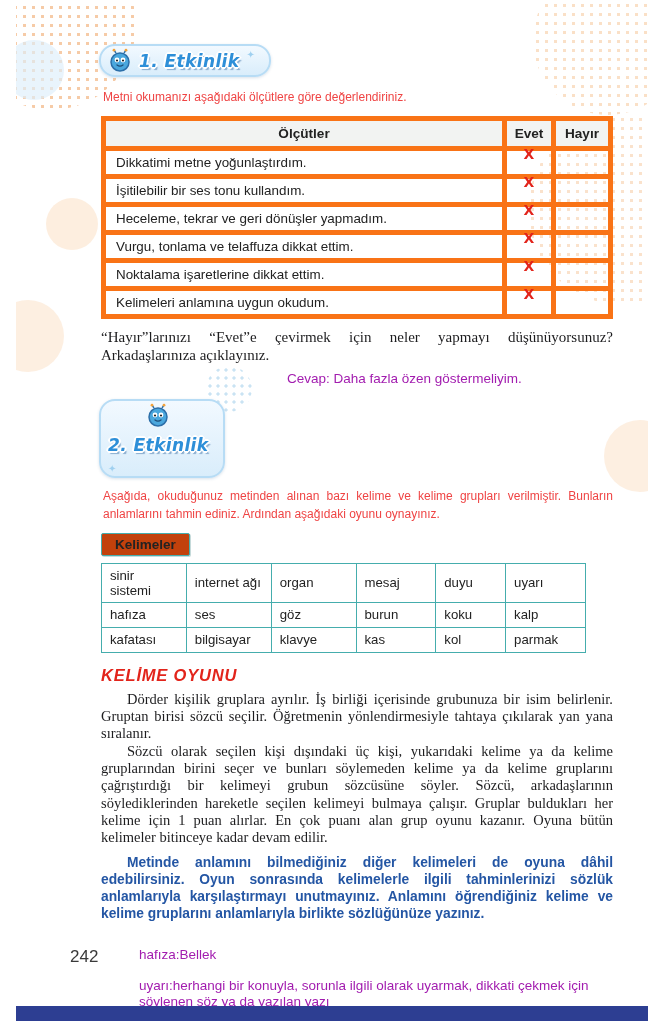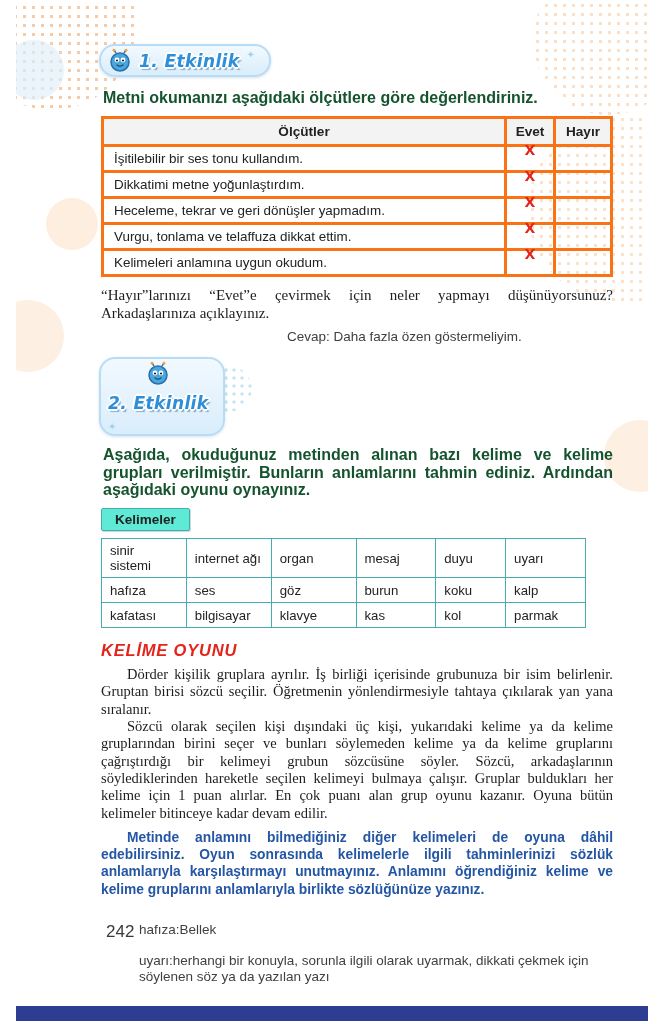--- a/index.html
+++ b/index.html
@@ -57,36 +57,36 @@
     text-shadow:
       -1px -1px 0 #fff, 1px -1px 0 #fff, -1px 1px 0 #fff, 1px 1px 0 #fff,
       0 -2px 0 #fff, 0 2px 0 #fff, -2px 0 0 #fff, 2px 0 0 #fff,
       2px 3px 1px rgba(32, 92, 150, .45);
   }
   .sparkle { color: #9fd0f0; font-size: 10px; align-self: flex-start; margin-top: 1px; }
 
   
   .blue-lead {
     margin: 0 0 10px 2px;
-    color: #14532d;
-    font-weight: bold;
-    font-size: 16px;
+    color: #ef4444;
+    font-weight: normal;
+    font-size: 12px;
     line-height: 17.3px;
     text-align: justify;
   }
   .question {
     margin: 9px 0 0 0;
     font-family: "Liberation Serif", serif;
     color: #1d1d1f;
     font-size: 15px;
     line-height: 18px;
     text-align: justify;
   }
   .red-note {
-    color: #404040;
+    color: #a21caf;
     font-size: 13.5px;
     line-height: 16px;
     font-weight: 500;
     margin: 0;
   }
   .answer-1 { margin: 7px 0 0 186px; }
   .game-title {
     margin: 13px 0 6px 0;
     color: #e2241b;
     font-style: italic;
@@ -109,21 +109,21 @@
     font-weight: bold;
     font-size: 13.8px;
     line-height: 17.3px;
     text-align: justify;
     text-indent: 26px;
   }
 
   
   table { border-collapse: collapse; }
   .checklist { width: 512px; font-size: 13.4px; color: #222; }
-  .checklist th, .checklist td { border: 3px solid #f97316; }
+  .checklist th, .checklist td { border: 5px solid #f97316; }
   .checklist th {
     background: #f2f3f2;
     font-weight: bold;
     padding: 5px 6px;
     text-align: center;
     font-size: 13.6px;
   }
   .checklist .col-mark { width: 49px; }
   .checklist .col-no { width: 57px; }
   .checklist td.crit { padding: 4px 10px; height: 25px; }
@@ -135,40 +135,39 @@
     font-family: "DejaVu Sans", sans-serif;
     position: relative;
     top: -9px;
     display: inline-block;
   }
 
   .kelimeler-box {
     display: inline-block;
     border: 1px solid #45adad;
     box-shadow: 1px 1px 0 rgba(90,150,150,.35);
-    background: #5eead4;
+    background: #c2410c;
     padding: 3px 13px;
     font-weight: bold;
     font-size: 13.5px;
     color: #222;
     margin: 0 0 7px 0;
     border-radius: 2px;
   }
   .words { width: 485px; font-size: 13.2px; color: #222; }
   .words td { border: 1px solid #45adad; padding: 4px 8px; height: 25px; }
 
   
   .footer-row { position: relative; margin-top: 24px; }
   .page-number {
     position: absolute;
     left: -31px;
     top: 0;
     font-size: 17px;
     color: #3a3a3a;
-    margin-left: 36px;
   }
   .answers { margin-left: 30px; width: 478px; }
   .answers p { margin: 0 0 15px 8px; }
 
   .bottom-bar {
     position: absolute;
     left: 0; right: 0; bottom: 3px;
     height: 15px;
     background: #2d3e92;
     z-index: 3;
@@ -213,36 +212,41 @@
     <table class="checklist">
       <thead>
         <tr>
           <th>Ölçütler</th>
           <th class="col-mark">Evet</th>
           <th class="col-no">Hayır</th>
         </tr>
       </thead>
       <tbody>
         <tr>
+          <td class="crit">Dikkatimi metne yoğunlaştırdım.</td>
+          <td class="mark"><span class="xmark">X</span></td>
+          <td class="mark"><span class="xmark"></span></td>
+        </tr>
+        <tr>
           <td class="crit">İşitilebilir bir ses tonu kullandım.</td>
           <td class="mark"><span class="xmark">X</span></td>
           <td class="mark"><span class="xmark"></span></td>
         </tr>
         <tr>
-          <td class="crit">Dikkatimi metne yoğunlaştırdım.</td>
-          <td class="mark"><span class="xmark">X</span></td>
-          <td class="mark"><span class="xmark"></span></td>
-        </tr>
-        <tr>
           <td class="crit">Heceleme, tekrar ve geri dönüşler yapmadım.</td>
           <td class="mark"><span class="xmark">X</span></td>
           <td class="mark"><span class="xmark"></span></td>
         </tr>
         <tr>
           <td class="crit">Vurgu, tonlama ve telaffuza dikkat ettim.</td>
+          <td class="mark"><span class="xmark">X</span></td>
+          <td class="mark"><span class="xmark"></span></td>
+        </tr>
+        <tr>
+          <td class="crit">Noktalama işaretlerine dikkat ettim.</td>
           <td class="mark"><span class="xmark">X</span></td>
           <td class="mark"><span class="xmark"></span></td>
         </tr>
         <tr>
           <td class="crit">Kelimeleri anlamına uygun okudum.</td>
           <td class="mark"><span class="xmark">X</span></td>
           <td class="mark"><span class="xmark"></span></td>
         </tr>
       </tbody>
     </table>

